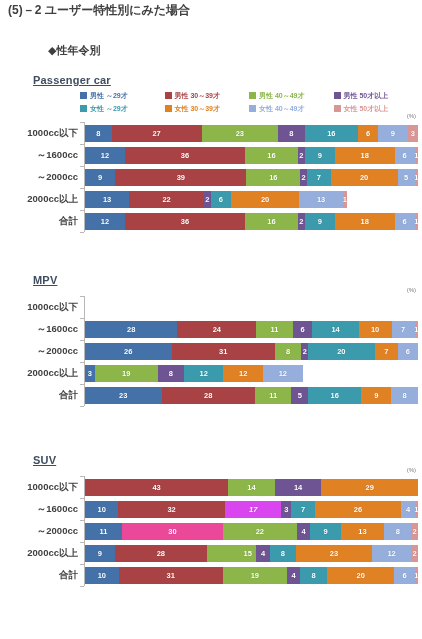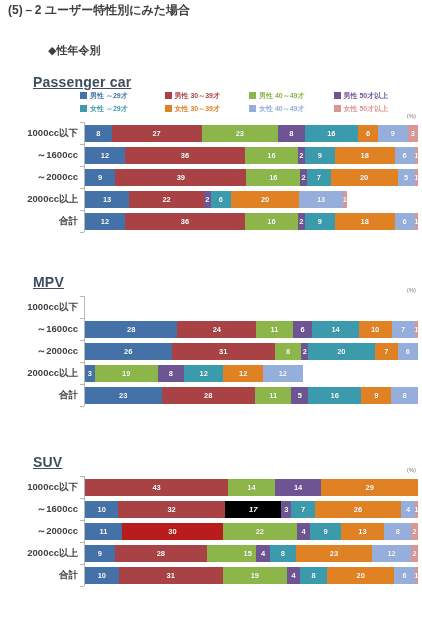--- a/index.html
+++ b/index.html
@@ -19,21 +19,21 @@
   }
   .section-title{
     position:absolute;left:48px;top:43px;
     font-size:11px;font-weight:bold;color:#3f3f3f;
     white-space:nowrap;
   }
 
   .chart-block{position:absolute;left:0;width:422px;}
   .chart-title{
     position:absolute;left:33px;top:0;
-    font-size:14px;font-weight:bold;color:#3f4d60;
+    font-size:11px;font-weight:bold;color:#3f4d60;
     text-decoration:underline;
     white-space:nowrap;letter-spacing:.2px;
   }
 
   
   .legend{
     position:absolute;left:80px;top:16px;width:338px;
     display:flex;flex-wrap:wrap;
   }
   .legend-item{
@@ -440,21 +440,21 @@
           <div class="row">
             <div class="row-label">～1600cc</div>
             <div class="tick" style="top: 0px;"></div>
             <div class="bar">
               <div class="seg" style="width: 10%; background: rgb(68, 114, 168);">
                 <span>10</span>
               </div>
               <div class="seg" style="width: 32%; background: rgb(168, 66, 68);">
                 <span>32</span>
               </div>
-              <div class="seg" style="width: 17%; background: #000000; font-style: italic;">
+              <div class="seg" style="width: 17%; background: #d946ef; font-style: italic;">
                 <span>17</span>
               </div>
               <div class="seg" style="width: 3%; background: rgb(111, 84, 148);">
                 <span>3</span>
               </div>
               <div class="seg" style="width: 7%; background: rgb(59, 154, 171);">
                 <span>7</span>
               </div>
               <div class="seg" style="width: 26%; background: rgb(224, 129, 36);">
                 <span>26</span>
@@ -467,21 +467,21 @@
               </div>
             </div>
           </div>
           <div class="row">
             <div class="row-label">～2000cc</div>
             <div class="tick" style="top: 0px;"></div>
             <div class="bar">
               <div class="seg" style="width: 11.1111%; background: rgb(68, 114, 168);">
                 <span>11</span>
               </div>
-              <div class="seg" style="width: 30.303%; background: #b91c1c;">
+              <div class="seg" style="width: 30.303%; background: #ec4899;">
                 <span>30</span>
               </div>
               <div class="seg" style="width: 22.2222%; background: rgb(140, 181, 74);">
                 <span>22</span>
               </div>
               <div class="seg" style="width: 4.0404%; background: rgb(111, 84, 148);">
                 <span>4</span>
               </div>
               <div class="seg" style="width: 9.09091%; background: rgb(59, 154, 171);">
                 <span>9</span>

